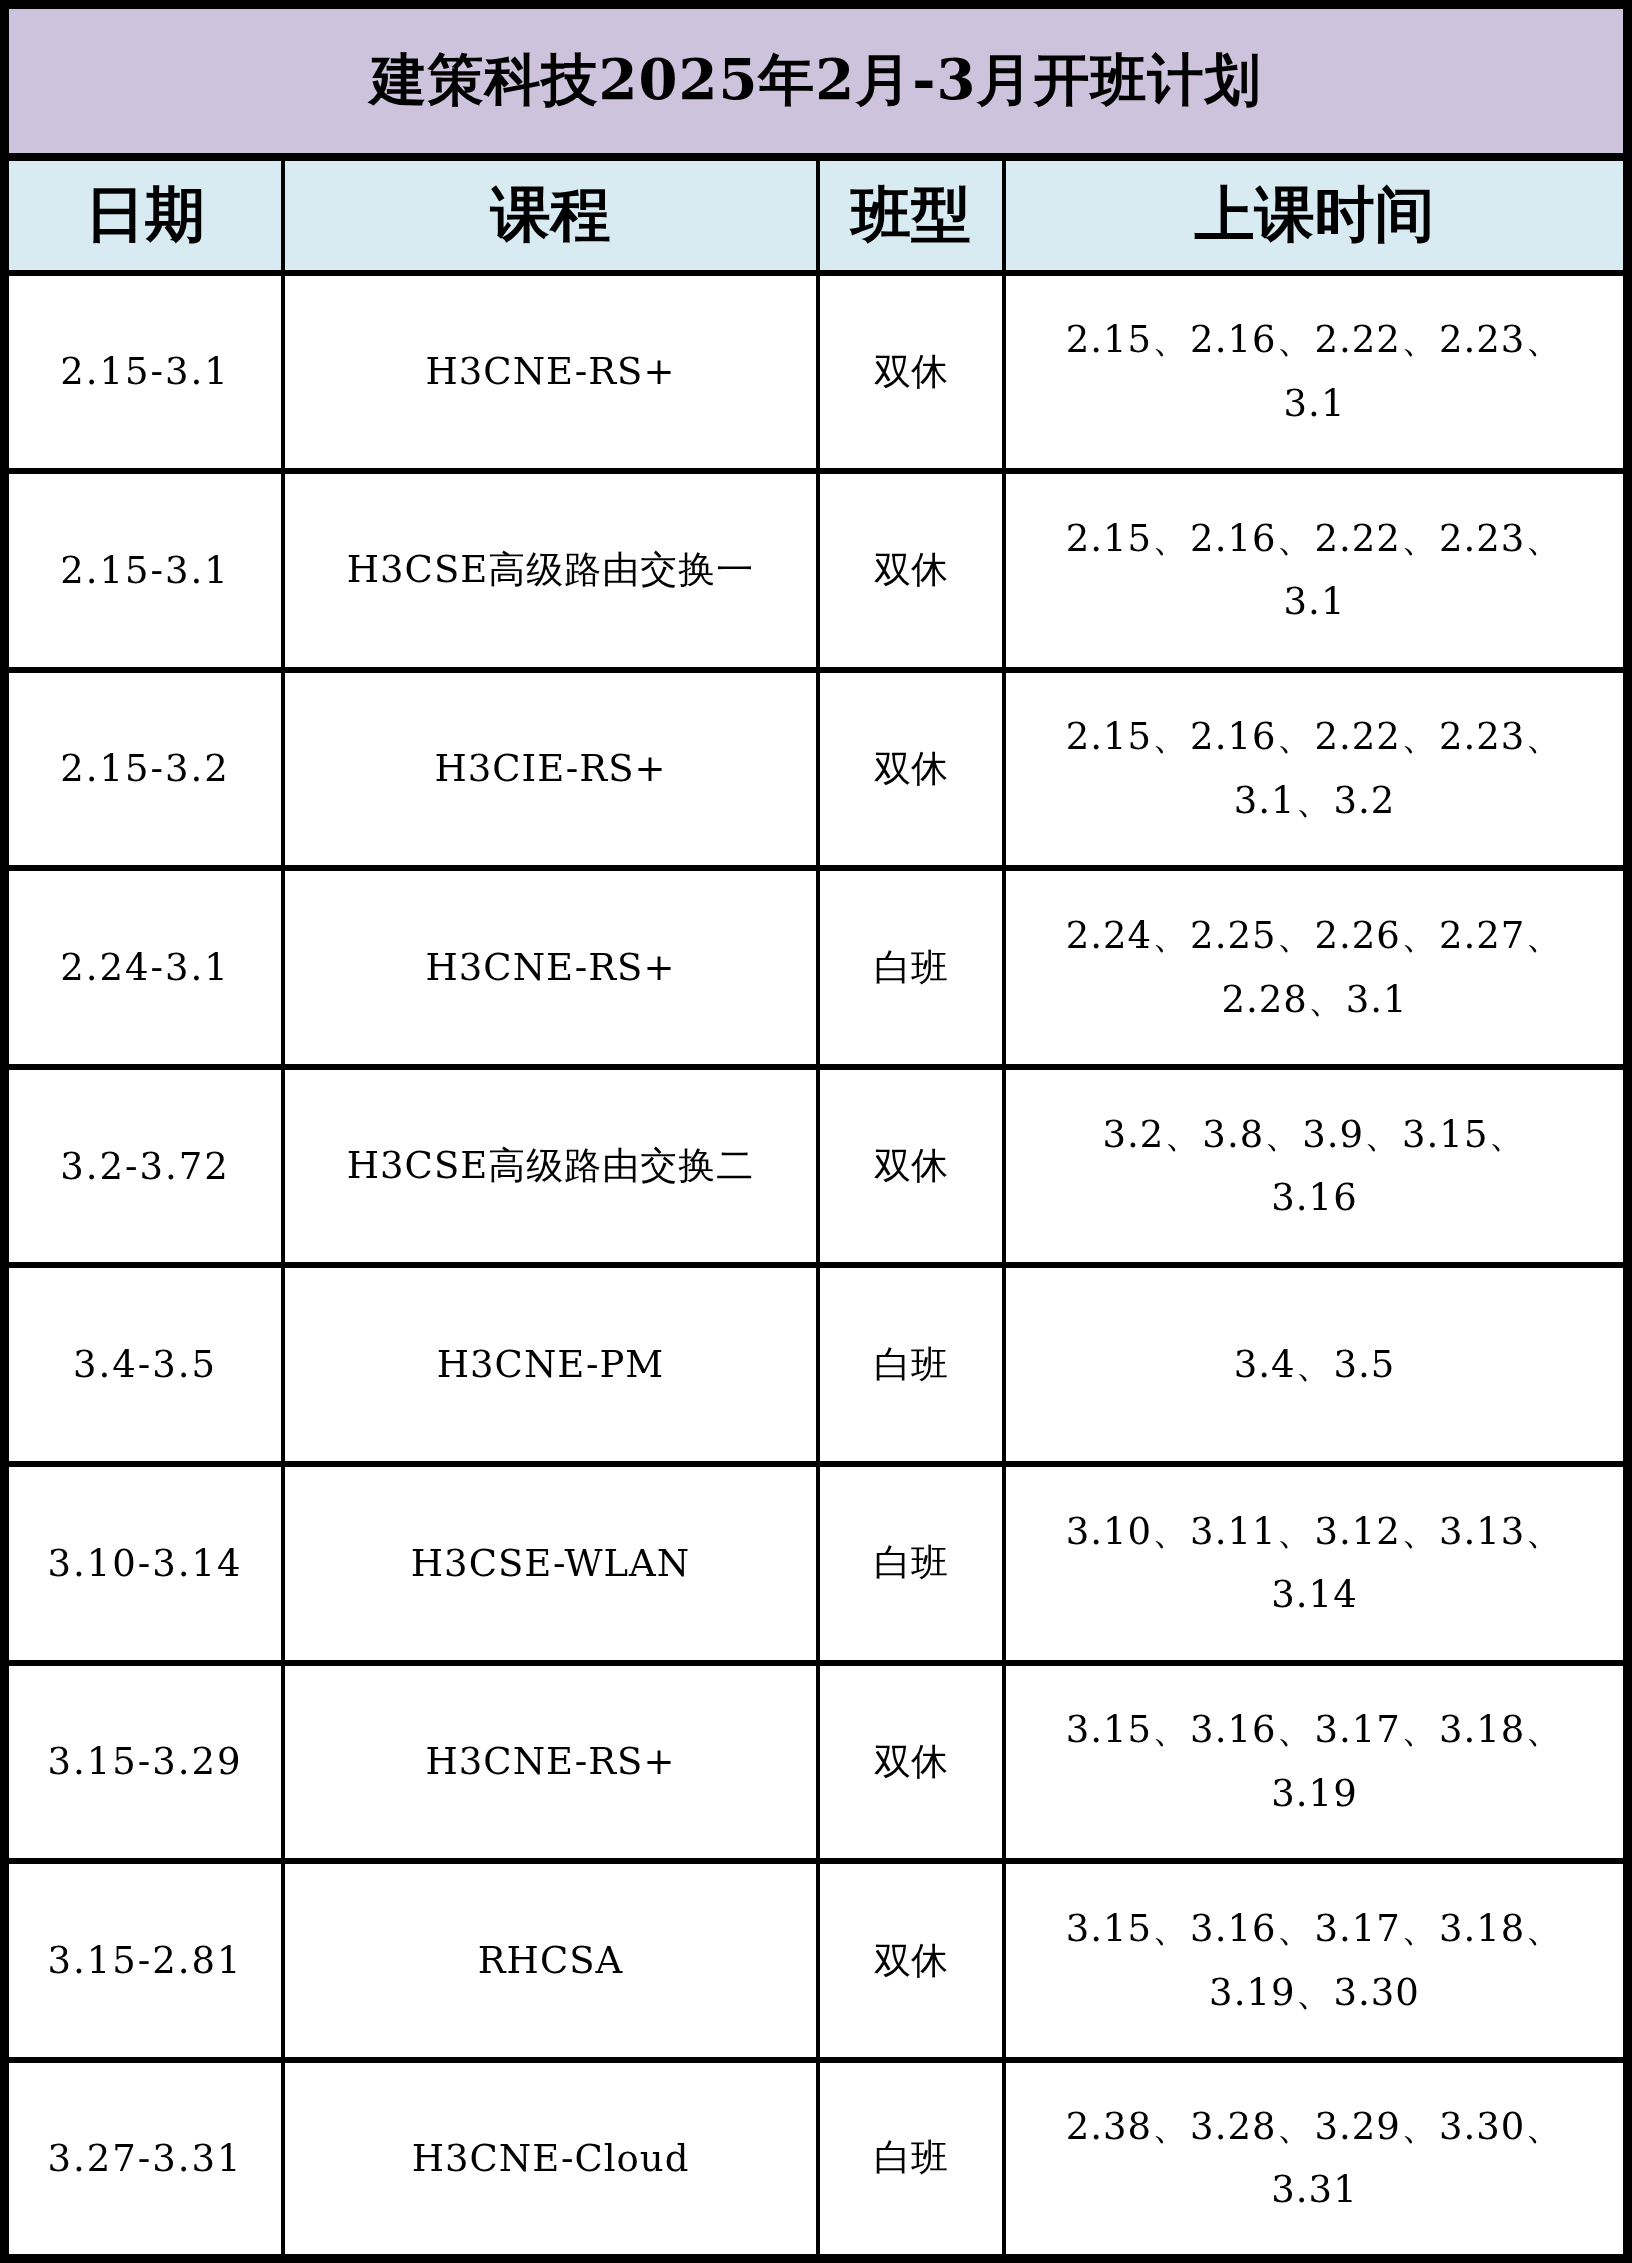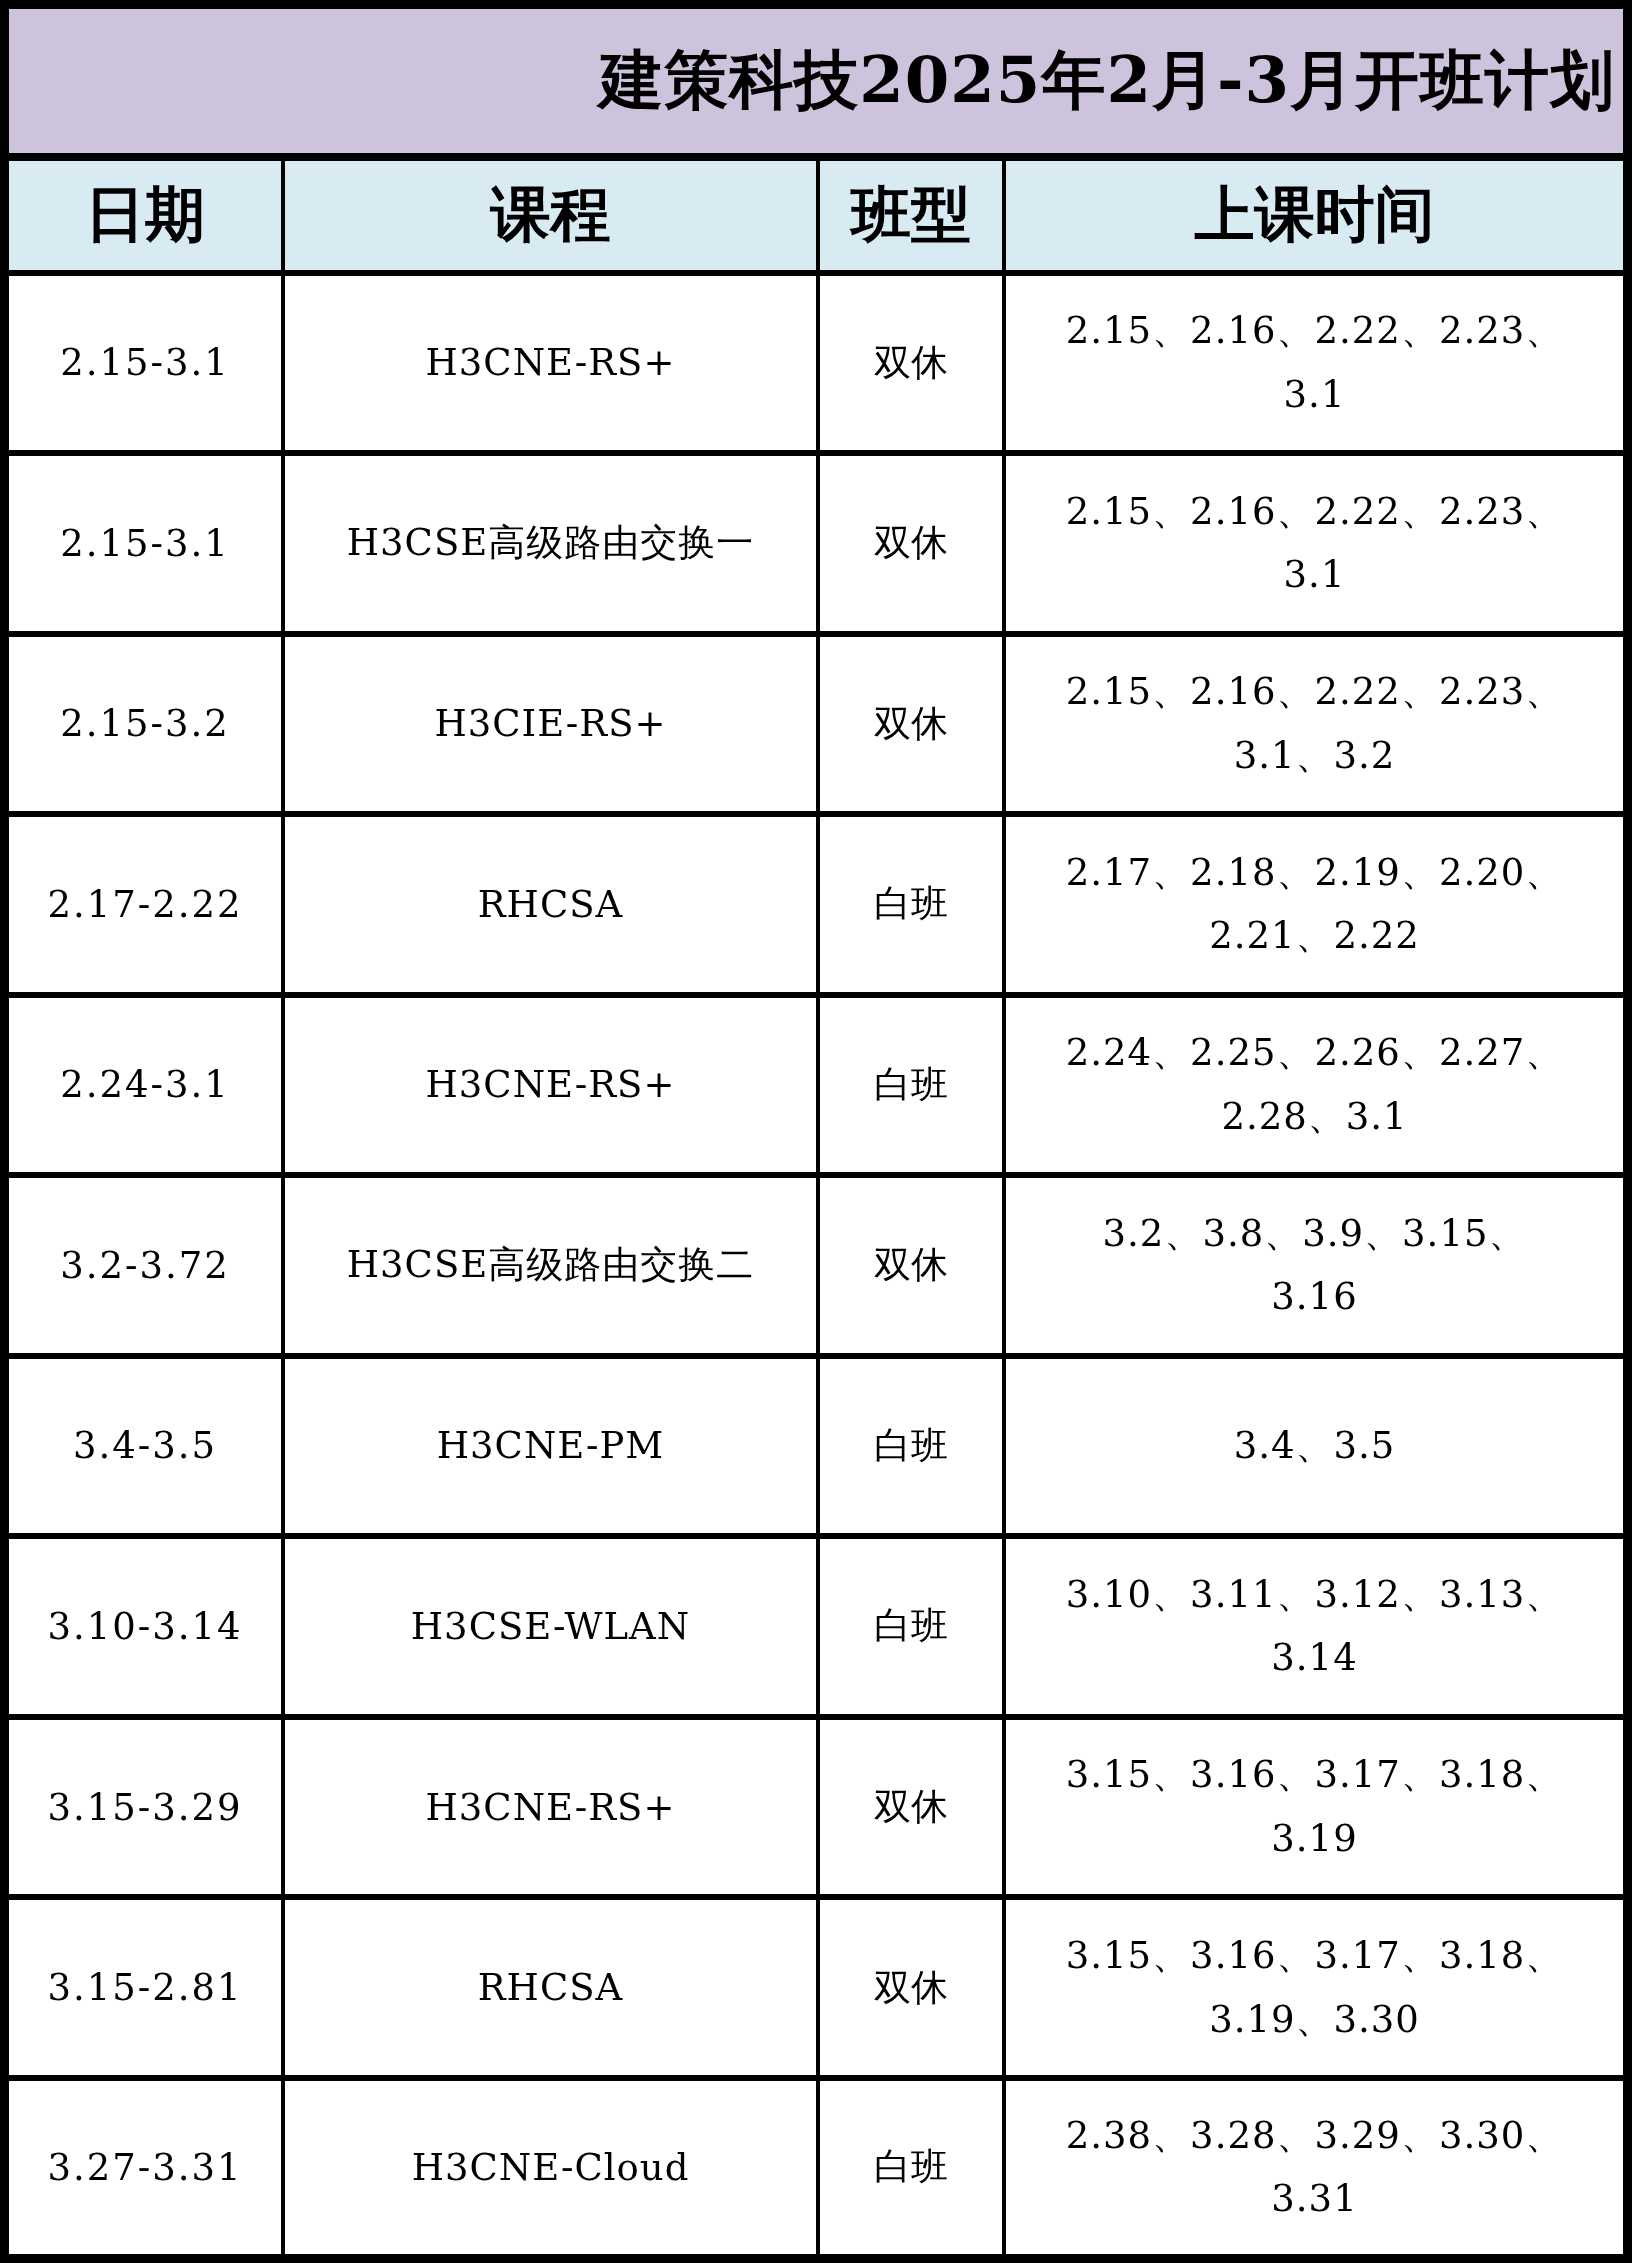--- a/index.html
+++ b/index.html
@@ -34,26 +34,25 @@
     padding: 4px 8px;
     overflow: hidden;
   }
   
   table.schedule { border: 9px solid var(--border-color); }
   
   table.schedule tr > * { border-top-width: 6px; border-bottom-width: 6px; }
 
   tr.title-row th {
     background: var(--title-bg);
-    font-size: 64px;
+    font-size: 56px;
     font-weight: bold;
     letter-spacing: 1px;
     height: 152px;
     border-bottom-width: 8px;
-    text-align: right;
   }
   tr.header-row th {
     background: var(--header-bg);
     font-size: 60px;
     font-weight: bold;
     height: 116px;
   }
   tr.data-row { height: 180px; }
   tr.data-row td {
     background: #ffffff;
@@ -112,27 +111,20 @@
 3.1</td>
   </tr>
         <tr class="data-row">
     <td class="cell-date">2.15-3.2</td>
     <td class="cell-course">H3CIE-RS+</td>
     <td class="cell-type">双休</td>
     <td class="cell-schedule">2.15、2.16、2.22、2.23、
 3.1、3.2</td>
   </tr>
         <tr class="data-row">
-    <td class="cell-date">2.17-2.22</td>
-    <td class="cell-course">RHCSA</td>
-    <td class="cell-type">白班</td>
-    <td class="cell-schedule">2.17、2.18、2.19、2.20、
-2.21、2.22</td>
-  </tr>
-        <tr class="data-row">
     <td class="cell-date">2.24-3.1</td>
     <td class="cell-course">H3CNE-RS+</td>
     <td class="cell-type">白班</td>
     <td class="cell-schedule">2.24、2.25、2.26、2.27、
 2.28、3.1</td>
   </tr>
         <tr class="data-row">
     <td class="cell-date">3.2-3.72</td>
     <td class="cell-course">H3CSE高级路由交换二</td>
     <td class="cell-type">双休</td>

